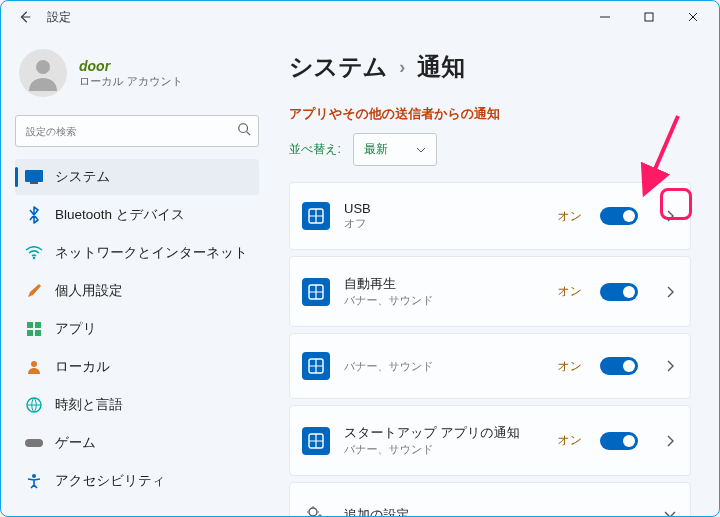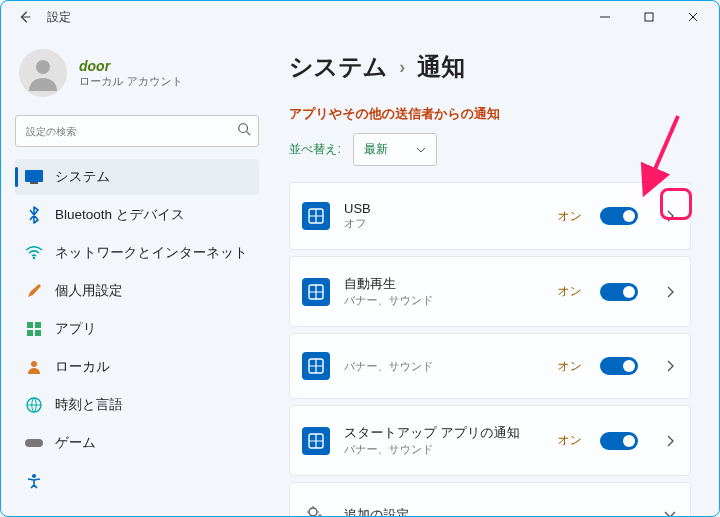--- a/index.html
+++ b/index.html
@@ -184,20 +184,21 @@
             </span>
           <span>ゲーム</span>
         </div>
         <div class="navitem">
           <span class="navicn">
               <svg width="16" height="16" viewBox="0 0 16 16">
                 <circle cx="8" cy="3" r="2" fill="#0067c0"></circle>
                 <path d="M2 6l6 1 6-1M8 7v5m-3 3l3-3 3 3" stroke="#0067c0" stroke-width="1.6" fill="none"></path>
               </svg>
             </span>
+          <span>アクセシビリティ</span>
         </div>
       </div>
     </div>
 
     <div class="main">
       <div class="crumbs">
         <span>システム</span>
         <span class="sep">›</span>
         <span>通知</span>
       </div>

